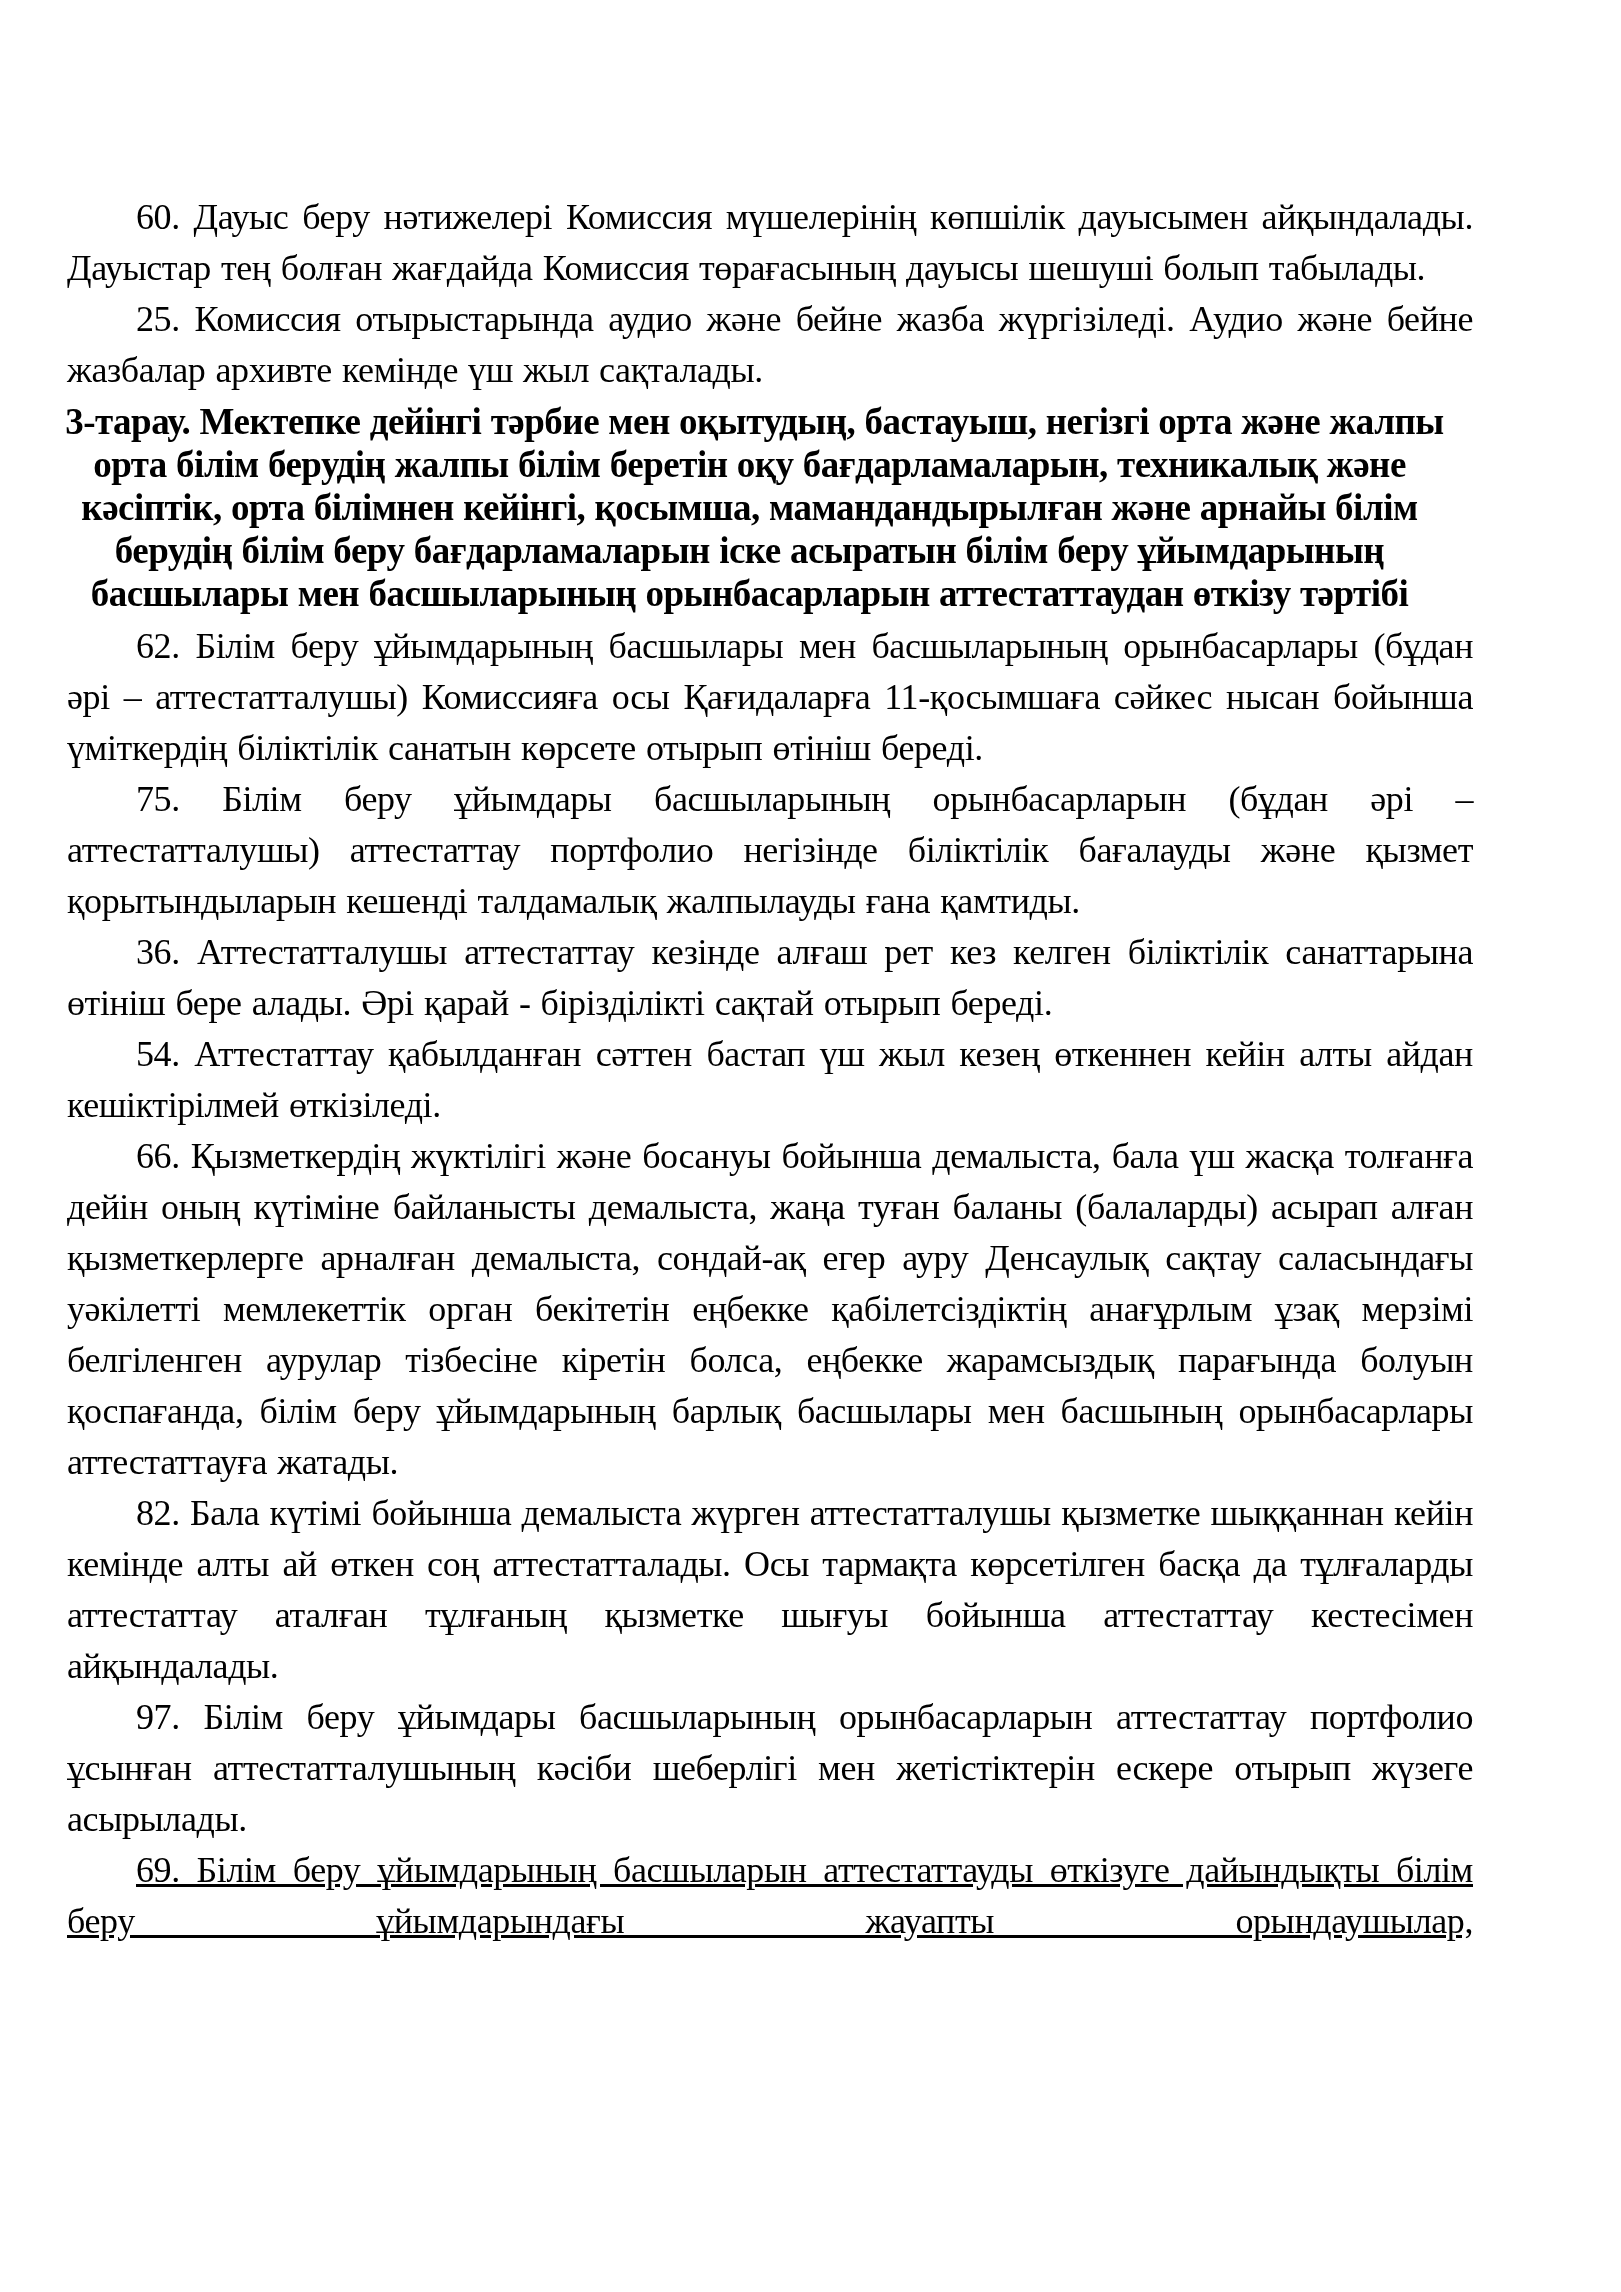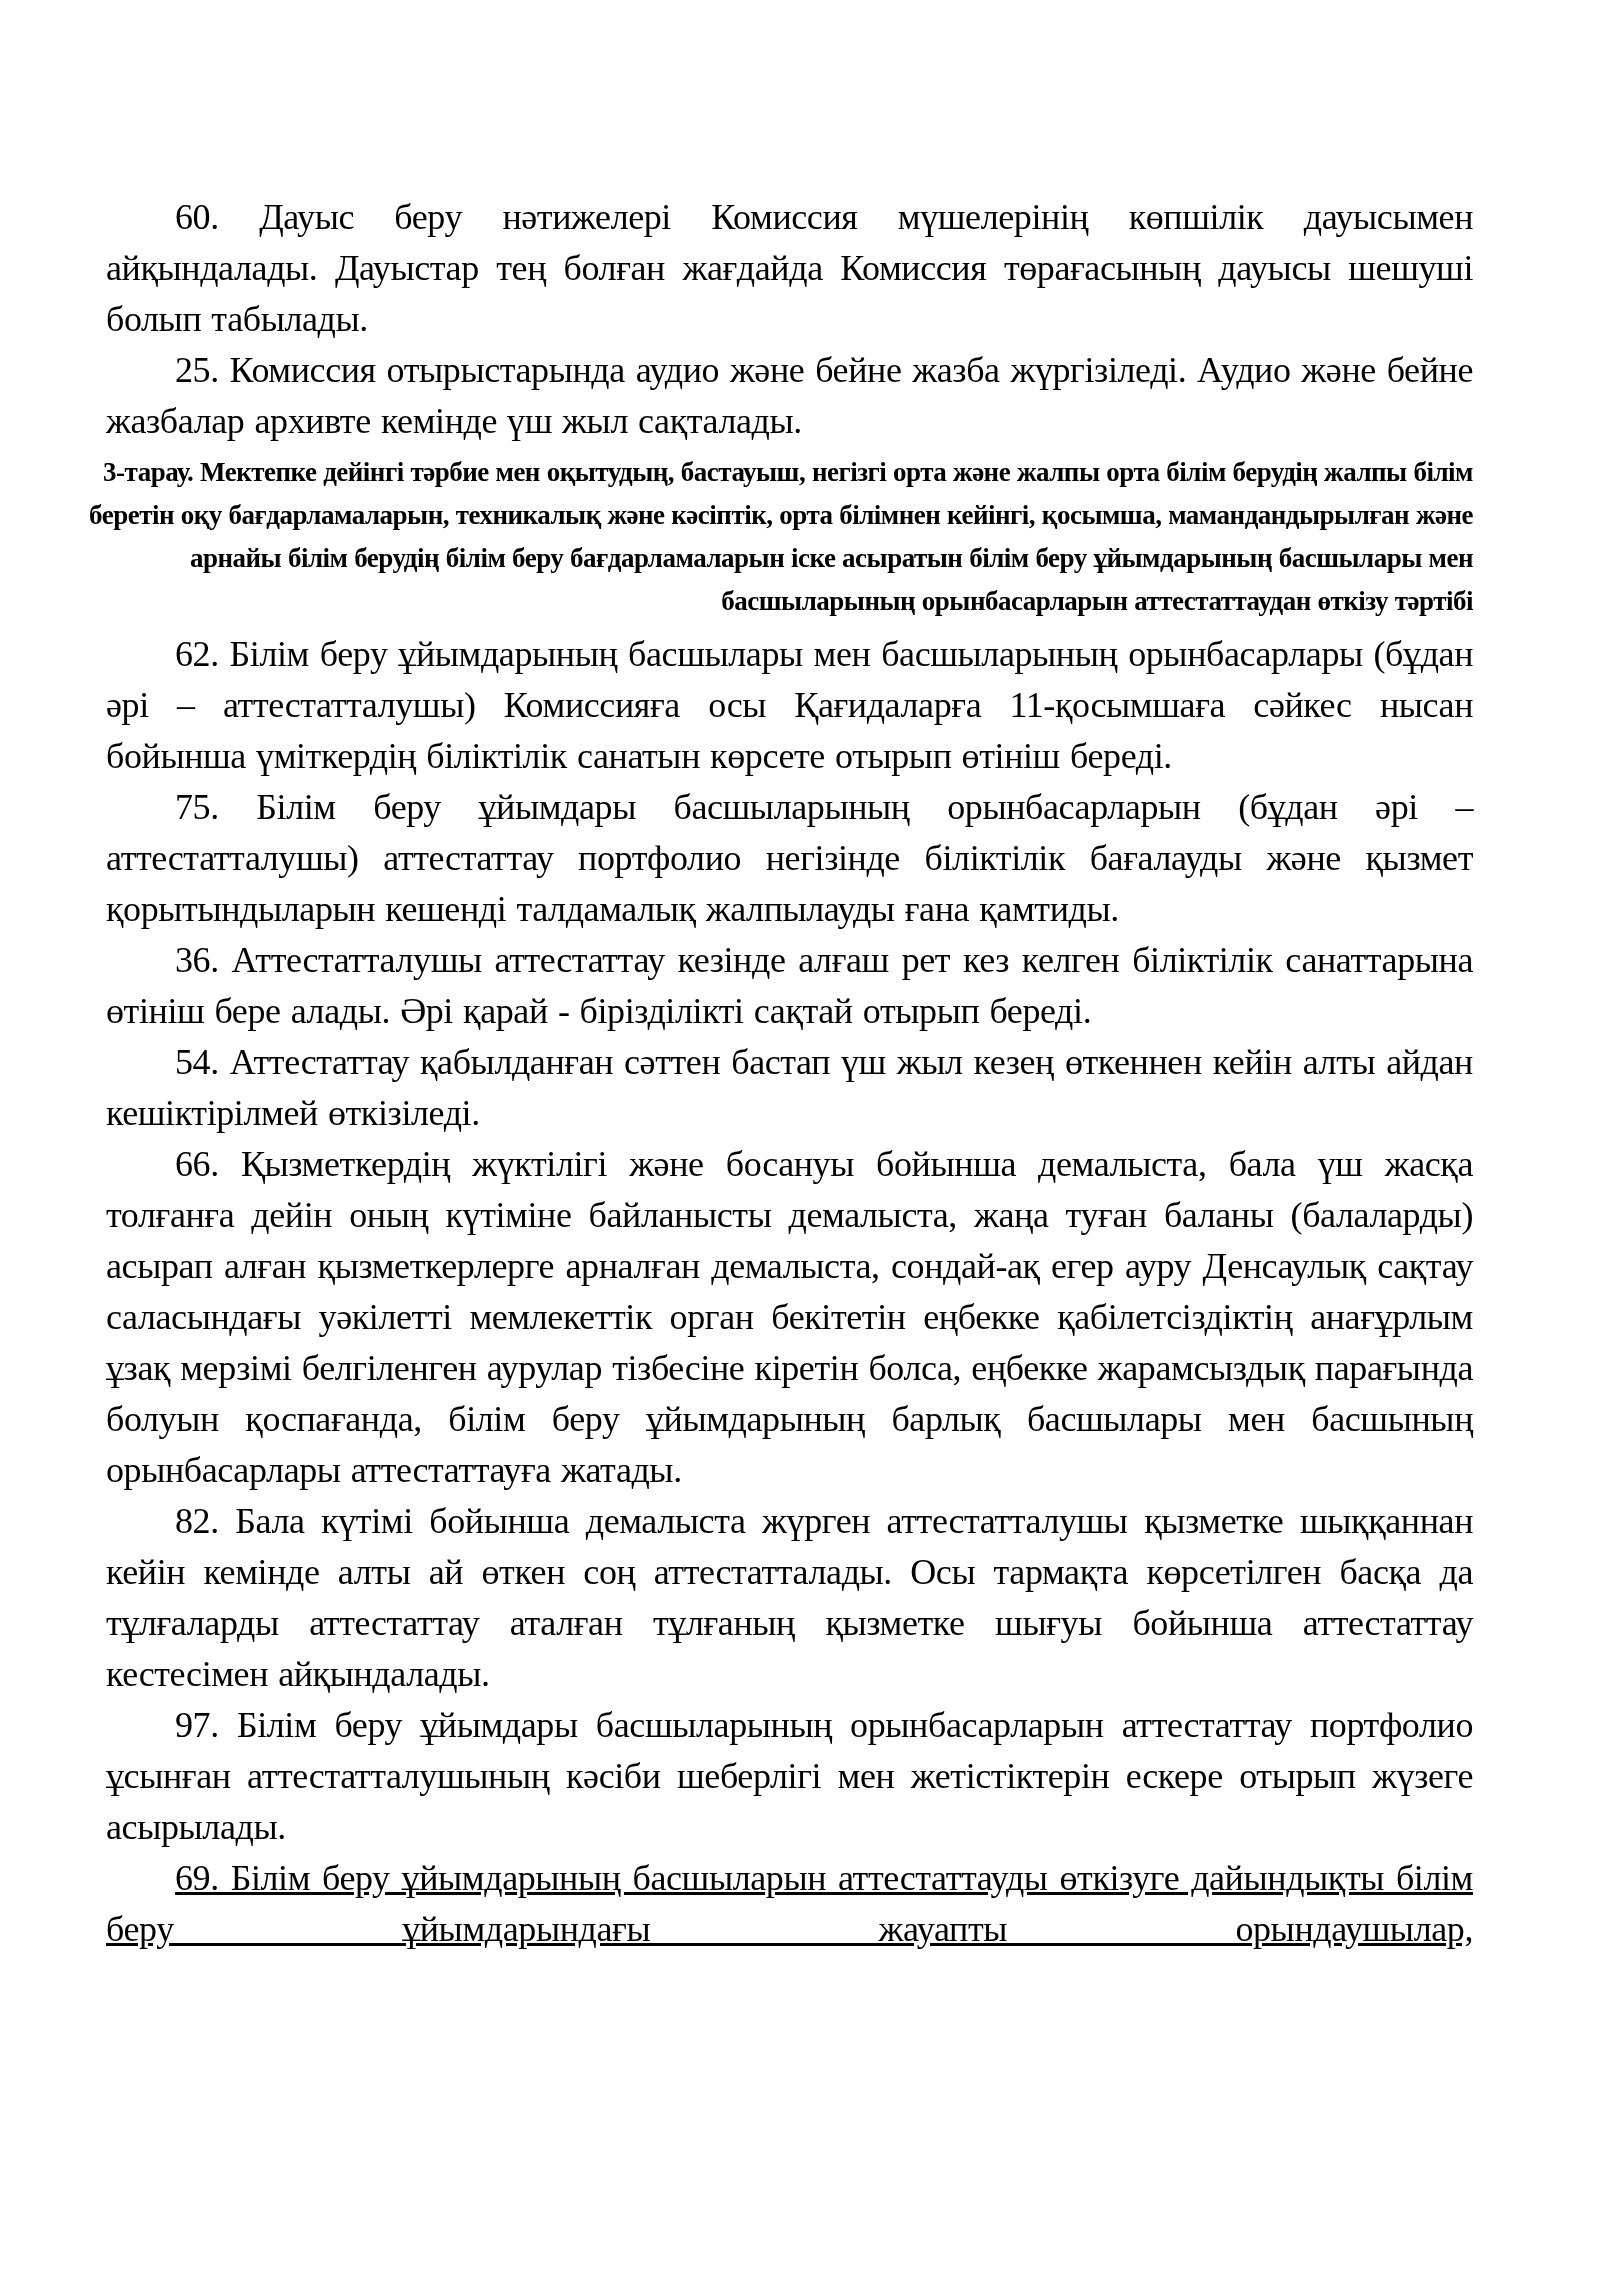--- a/index.html
+++ b/index.html
@@ -7,43 +7,43 @@
     padding: 0;
     background: #ffffff;
   }
   .doc-page {
     position: relative;
     box-sizing: border-box;
     width: 1621px;
     height: 2293px;
     background: #ffffff;
     color: #000000;
-    padding: 192px 148px 0 106px;
+    padding: 192px 148px 0 67px;
     overflow: hidden;
     font-family: "Liberation Serif", "DejaVu Serif", serif;
     font-size: 36px;
     line-height: 51px;
   }
   .para {
     margin: 0;
     text-align: justify;
     text-indent: 69px;
     letter-spacing: -0.4px;
     word-spacing: 1.5px;
   }
   .para-continues {
     text-align-last: justify;
     text-decoration: underline;
   }
   .chapter-heading {
     margin: 3.9px 0 5.9px -41px;
     font-weight: bold;
-    font-size: 27px;
+    font-size: 37px;
     line-height: 43px;
-    text-align: right;
+    text-align: center;
     text-indent: 9.8px;
     letter-spacing: -0.5px;
     word-spacing: 0.5px;
   }
 </style>
 </head>
 <body>
 
 <div class="doc-page">
   <p class="para">60. Дауыс беру нәтижелері Комиссия мүшелерінің көпшілік дауысымен айқындалады. Дауыстар тең болған жағдайда Комиссия төрағасының дауысы шешуші болып табылады.</p>

